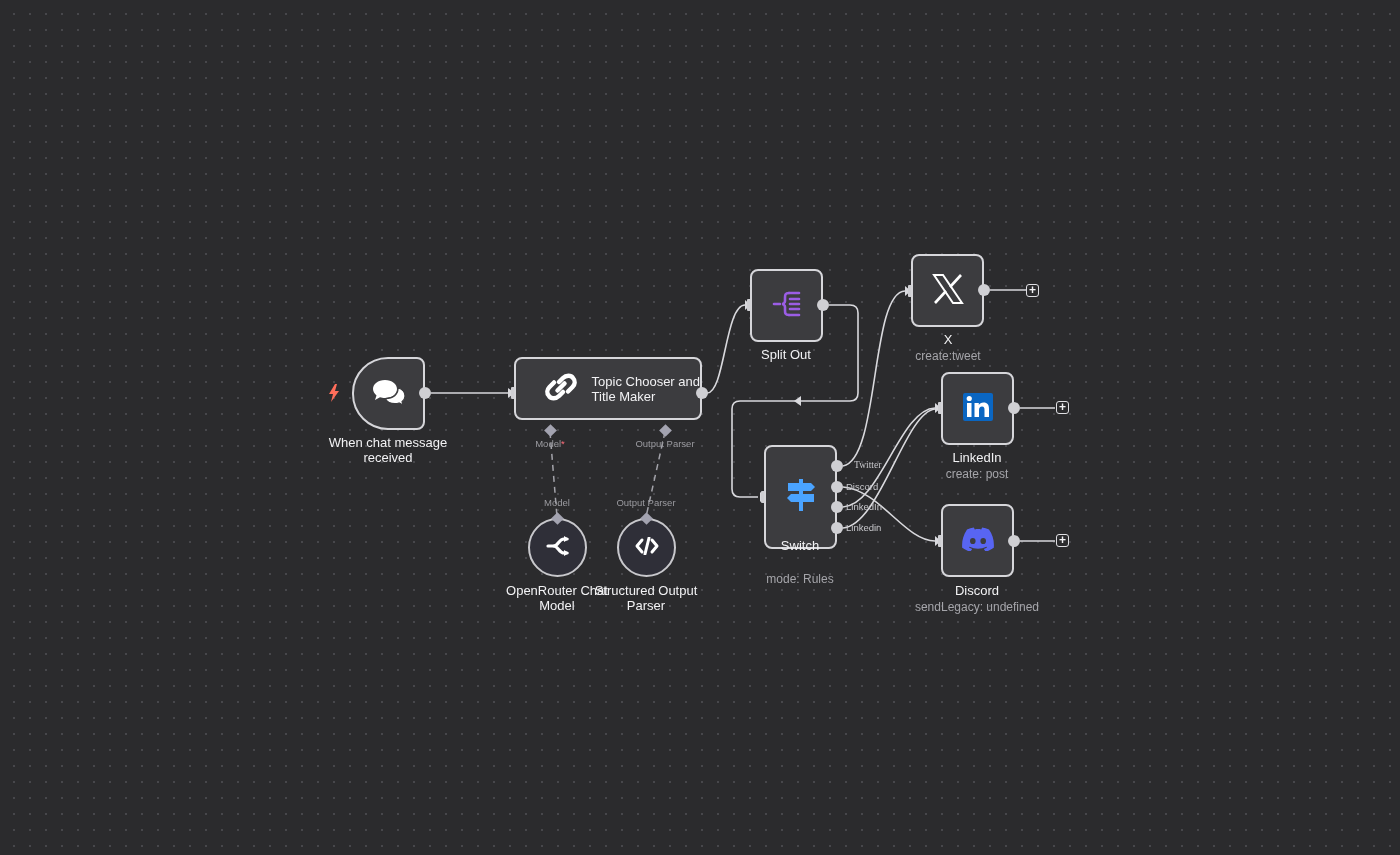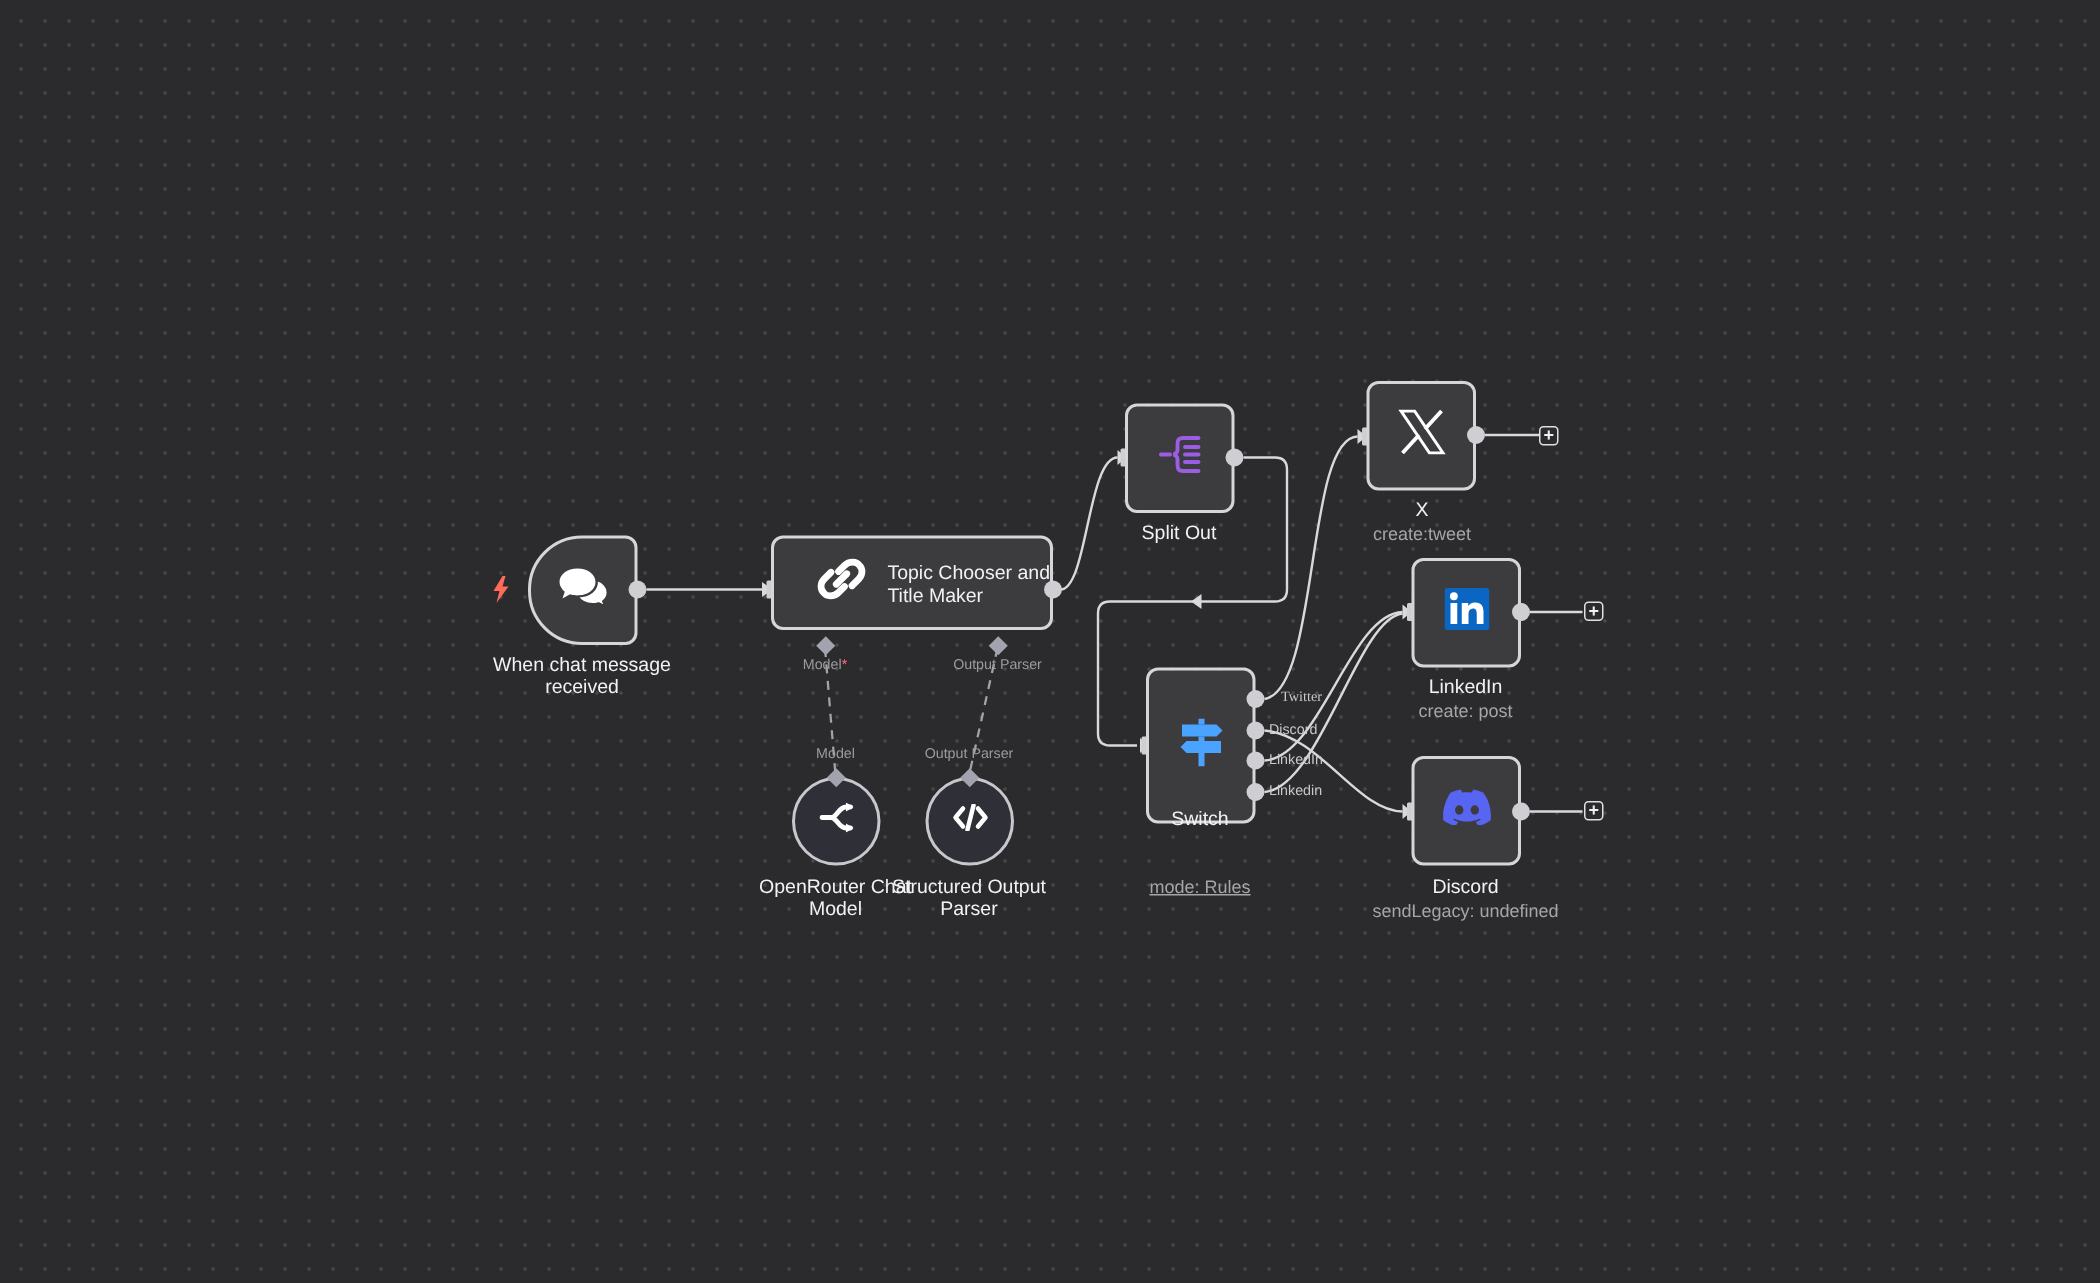--- a/index.html
+++ b/index.html
@@ -203,21 +203,21 @@
   </div>
   <div class="handle-out" style="left:831px;top:460px;"></div>
   <div class="handle-out" style="left:831px;top:481px;"></div>
   <div class="handle-out" style="left:831px;top:501px;"></div>
   <div class="handle-out" style="left:831px;top:522px;"></div>
   <div class="port-label" style="left:854px;top:460px;font-family:Liberation Serif, serif;">Twitter</div>
   <div class="port-label" style="left:846px;top:481px;">Discord</div>
   <div class="port-label" style="left:846px;top:501px;">LinkedIn</div>
   <div class="port-label" style="left:846px;top:522px;">Linkedin</div>
   <div class="label" style="left:800px;top:538px;">Switch</div>
-  <div class="sublabel" style="left:800px;top:584px;text-decoration:underline;">mode: Rules</div>
+  <div class="sublabel" style="left:800px;top:572px;">mode: Rules</div>
 
   <div class="handle-in" style="left:908px;top:285px;"></div>
   <div class="node" style="left:911px;top:254px;width:73px;height:73px;">
     <span>
       <svg width="32" height="30" viewBox="0 0 32 30">
         <path d="M2 1 L11 1 L30 29 L21 29 Z" fill="none" stroke="#ffffff" stroke-width="2"></path>
         <path d="M29 1 L18 13" stroke="#ffffff" stroke-width="2.6"></path>
         <path d="M3 29 L14 17" stroke="#ffffff" stroke-width="2.6"></path>
       </svg>
     </span>

